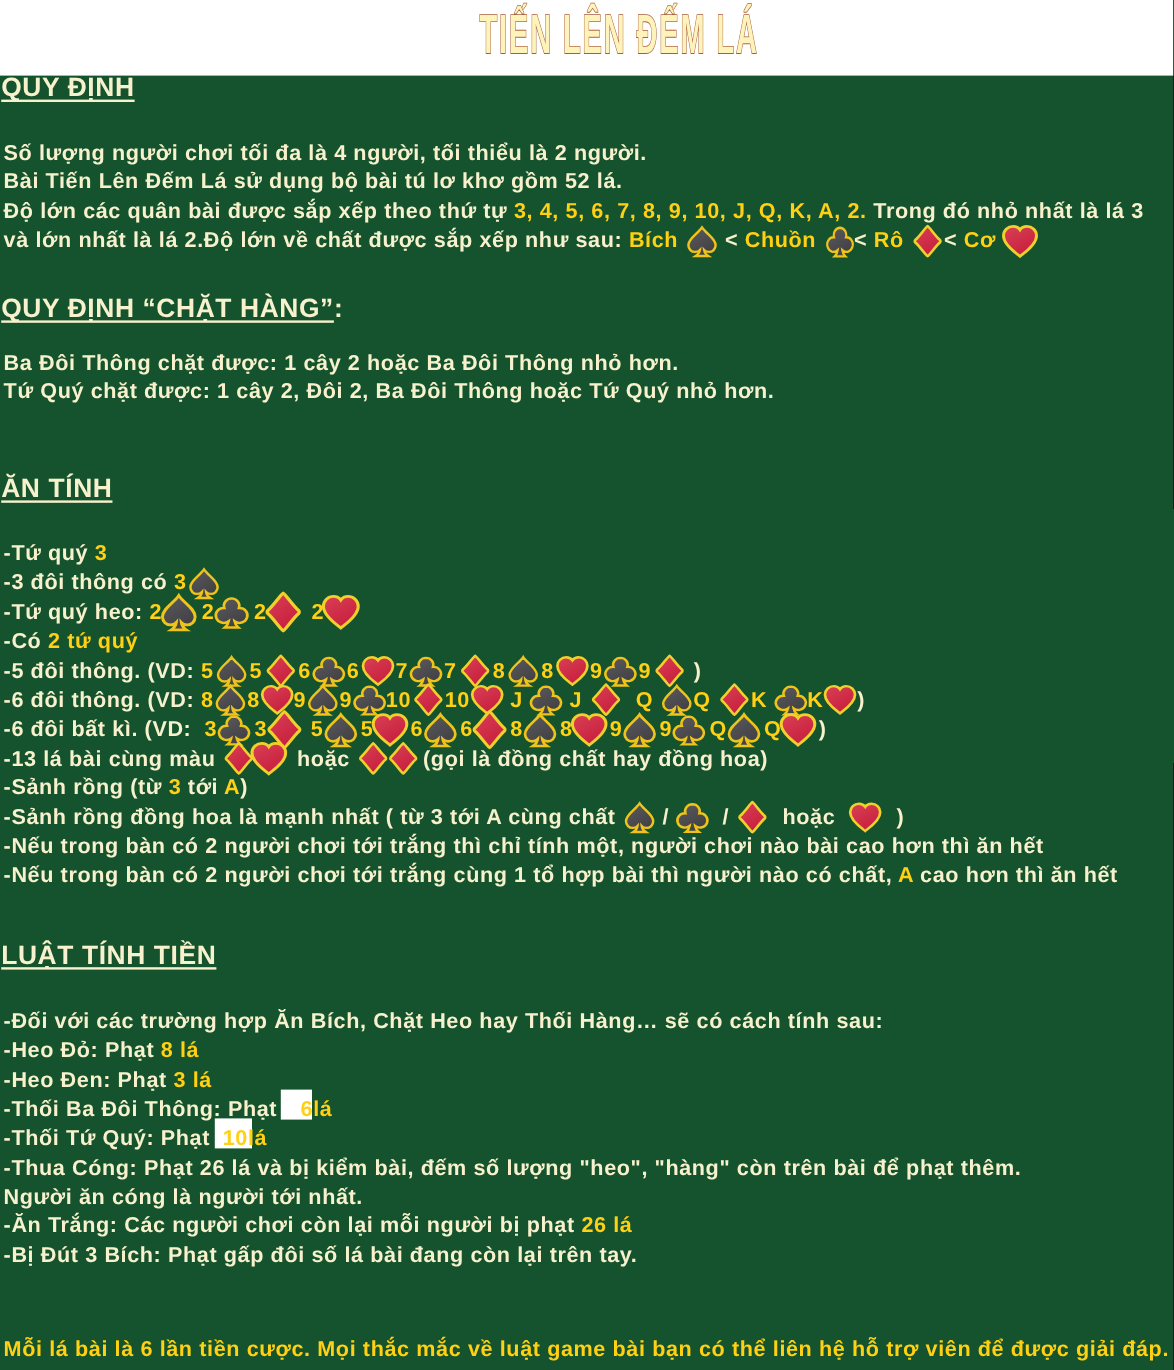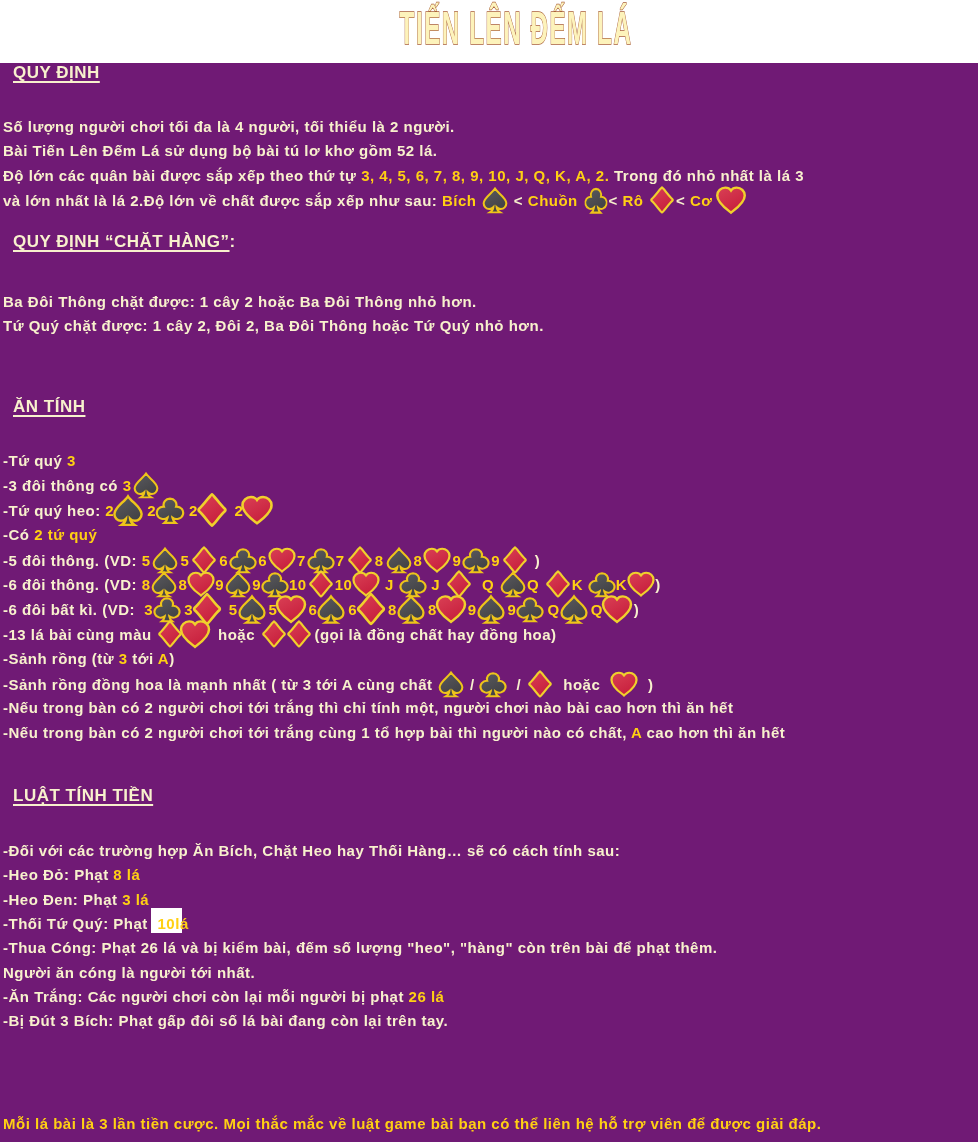--- a/index.html
+++ b/index.html
@@ -1,21 +1,21 @@
 <!DOCTYPE html>
 <html><head>
 <meta charset="utf-8">
 <style>
 html,body{margin:0;padding:0;background:#000;}
-#page{position:relative;width:978px;height:1142px;background:#701a75;overflow:hidden;
+#page{position:relative;width:978px;height:1142px;background:#14532d;overflow:hidden;
   font-family:"Liberation Sans",sans-serif;font-weight:bold;color:#f8f1cd;}
 #band{position:absolute;left:0;top:0;width:978px;height:63px;background:#ffffff;}
 #title{position:absolute;left:0;top:2px;width:978px;height:60px;}
-.sec{position:absolute;left:3px;width:975px;font-size:15px;line-height:24.4px;letter-spacing:0.5px;}
-.hd{position:absolute;left:1px;font-size:17px;line-height:26px;letter-spacing:0.5px;padding-left:12px;}
+.sec{position:absolute;left:3px;width:975px;font-size:18px;line-height:24.4px;letter-spacing:0.5px;}
+.hd{position:absolute;left:1px;font-size:22px;line-height:26px;letter-spacing:0.5px;}
 .hd u{text-decoration-thickness:2px;text-underline-offset:3px;text-decoration-skip-ink:none;}
 .g{color:#ffd013;}
 .z{position:relative;z-index:1;}
 .suit{overflow:visible;vertical-align:5.5px;margin:0 2px;}
 .sd{fill:url(#gd);stroke:#eec41a;stroke-width:1.9px;}
 .rd{fill:url(#gr);stroke:#f0d02c;stroke-width:1.9px;}
 .w5 .suit{margin:0 3px;}
 .patch{position:relative;display:inline-block;z-index:0;color:#ffd013;}
 .patch::before{content:"";position:absolute;z-index:-1;background:#fff;height:25px;top:-4px;}
 .p1{padding-left:14px;}.p1::before{left:-2px;width:26px;}
@@ -53,21 +53,21 @@
 <div>và lớn nhất là lá 2.Độ lớn về chất được sắp xếp như sau: <span class="g">Bích</span> <svg class="suit sd" width="24" height="12">
           <use href="#spade"></use>
         </svg> &lt; <span class="g">Chuồn</span> <svg class="suit sd" width="22" height="12">
           <use href="#club" transform="translate(12 12) scale(0.85 1.03) translate(-12 -12)"></use>
         </svg>&lt; <span class="g">Rô</span> <svg class="suit rd" width="24" height="12">
           <use href="#diamond"></use>
         </svg>&lt; <span class="g">Cơ</span> <svg class="suit rd" width="28" height="12">
           <use href="#heart" transform="translate(12 12) scale(1.1) translate(-12 -12)"></use>
         </svg></div>
 </div>
-<div class="hd" style="top:229px"><u>QUY ĐỊNH “CHẶT HÀNG”</u>:</div>
+<div class="hd" style="top:244px"><u>QUY ĐỊNH “CHẶT HÀNG”</u>:</div>
 <div class="sec" id="s2" style="top:289.6px;line-height:24px">
 <div>Ba Đôi Thông chặt được: 1 cây 2 hoặc Ba Đôi Thông nhỏ hơn.</div>
 <div>Tứ Quý chặt được: 1 cây 2, Đôi 2, Ba Đôi Thông hoặc Tứ Quý nhỏ hơn.</div>
 </div>
 <div class="hd" style="top:394.4px"><u>ĂN TÍNH</u></div>
 <div class="sec" id="s3" style="top:448.9px">
 <div>-Tứ quý <span class="g">3</span></div>
 <div>-3 đôi thông có <span class="g">3</span><svg class="suit sd" width="24" height="12">
           <use href="#spade"></use>
         </svg></div>
@@ -172,20 +172,21 @@
           <use href="#heart"></use>
         </svg>&nbsp; )</div>
 <div>-Nếu trong bàn có 2 người chơi tới trắng thì chỉ tính một, người chơi nào bài cao hơn thì ăn hết</div>
 <div>-Nếu trong bàn có 2 người chơi tới trắng cùng 1 tổ hợp bài thì người nào có chất, <span class="g">A</span> cao hơn thì ăn hết</div>
 </div>
 <div class="hd" style="top:783.4px"><u>LUẬT TÍNH TIỀN</u></div>
 <div class="sec" id="s4" style="top:839px;line-height:24.35px">
 <div>-Đối với các trường hợp Ăn Bích, Chặt Heo hay Thối Hàng… sẽ có cách tính sau:</div>
 <div>-Heo Đỏ: Phạt <span class="g">8 lá</span></div>
 <div>-Heo Đen: Phạt <span class="g">3 lá</span></div>
+<div>-Thối Ba Đôi Thông: Phạt <span class="patch p1">6</span><span class="g z">lá</span></div>
 <div>-Thối Tứ Quý: Phạt <span class="patch p2">10</span><span class="g z">lá</span></div>
 <div>-Thua Cóng: Phạt 26 lá và bị kiểm bài, đếm số lượng "heo", "hàng" còn trên bài để phạt thêm.</div>
 <div>Người ăn cóng là người tới nhất.</div>
 <div>-Ăn Trắng: Các người chơi còn lại mỗi người bị phạt <span class="g">26 lá</span></div>
 <div>-Bị Đút 3 Bích: Phạt gấp đôi số lá bài đang còn lại trên tay.</div>
 </div>
-<div class="sec" id="s5" style="top:1112px;color:#ffd013;line-height:24px">Mỗi lá bài là 3 lần tiền cược. Mọi thắc mắc về luật game bài bạn có thể liên hệ hỗ trợ viên để được giải đáp.</div>
+<div class="sec" id="s5" style="top:1112px;color:#ffd013;line-height:24px">Mỗi lá bài là 6 lần tiền cược. Mọi thắc mắc về luật game bài bạn có thể liên hệ hỗ trợ viên để được giải đáp.</div>
 </div>
 
 </body></html>

